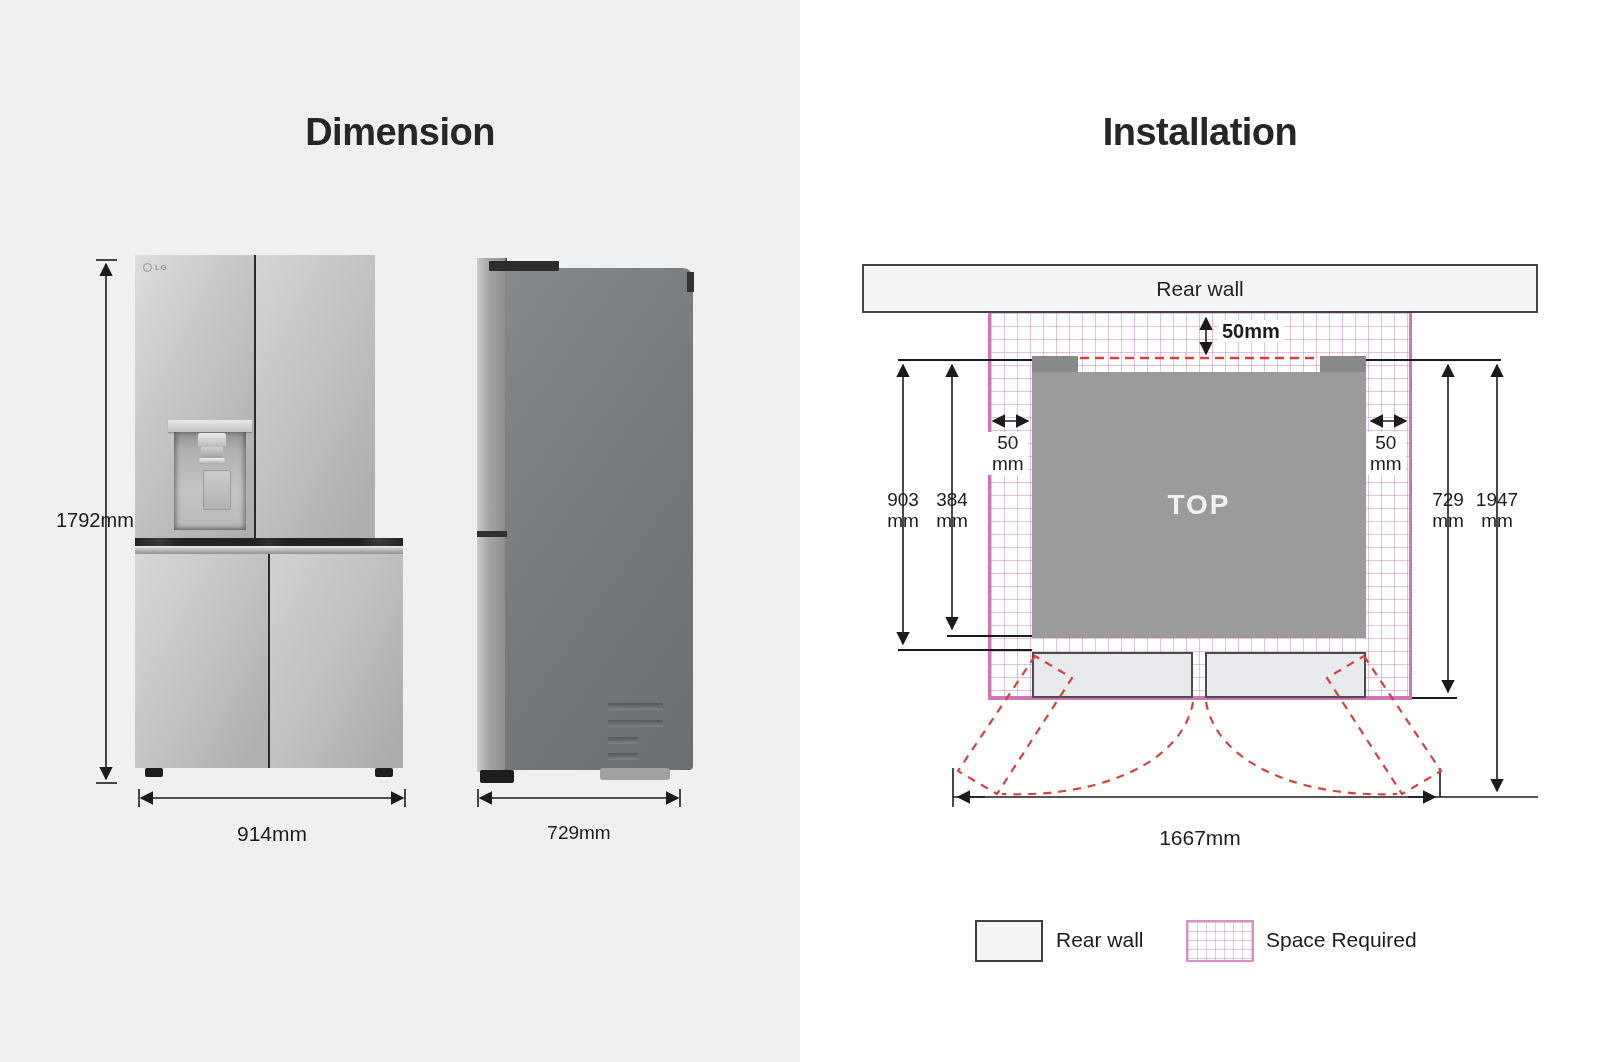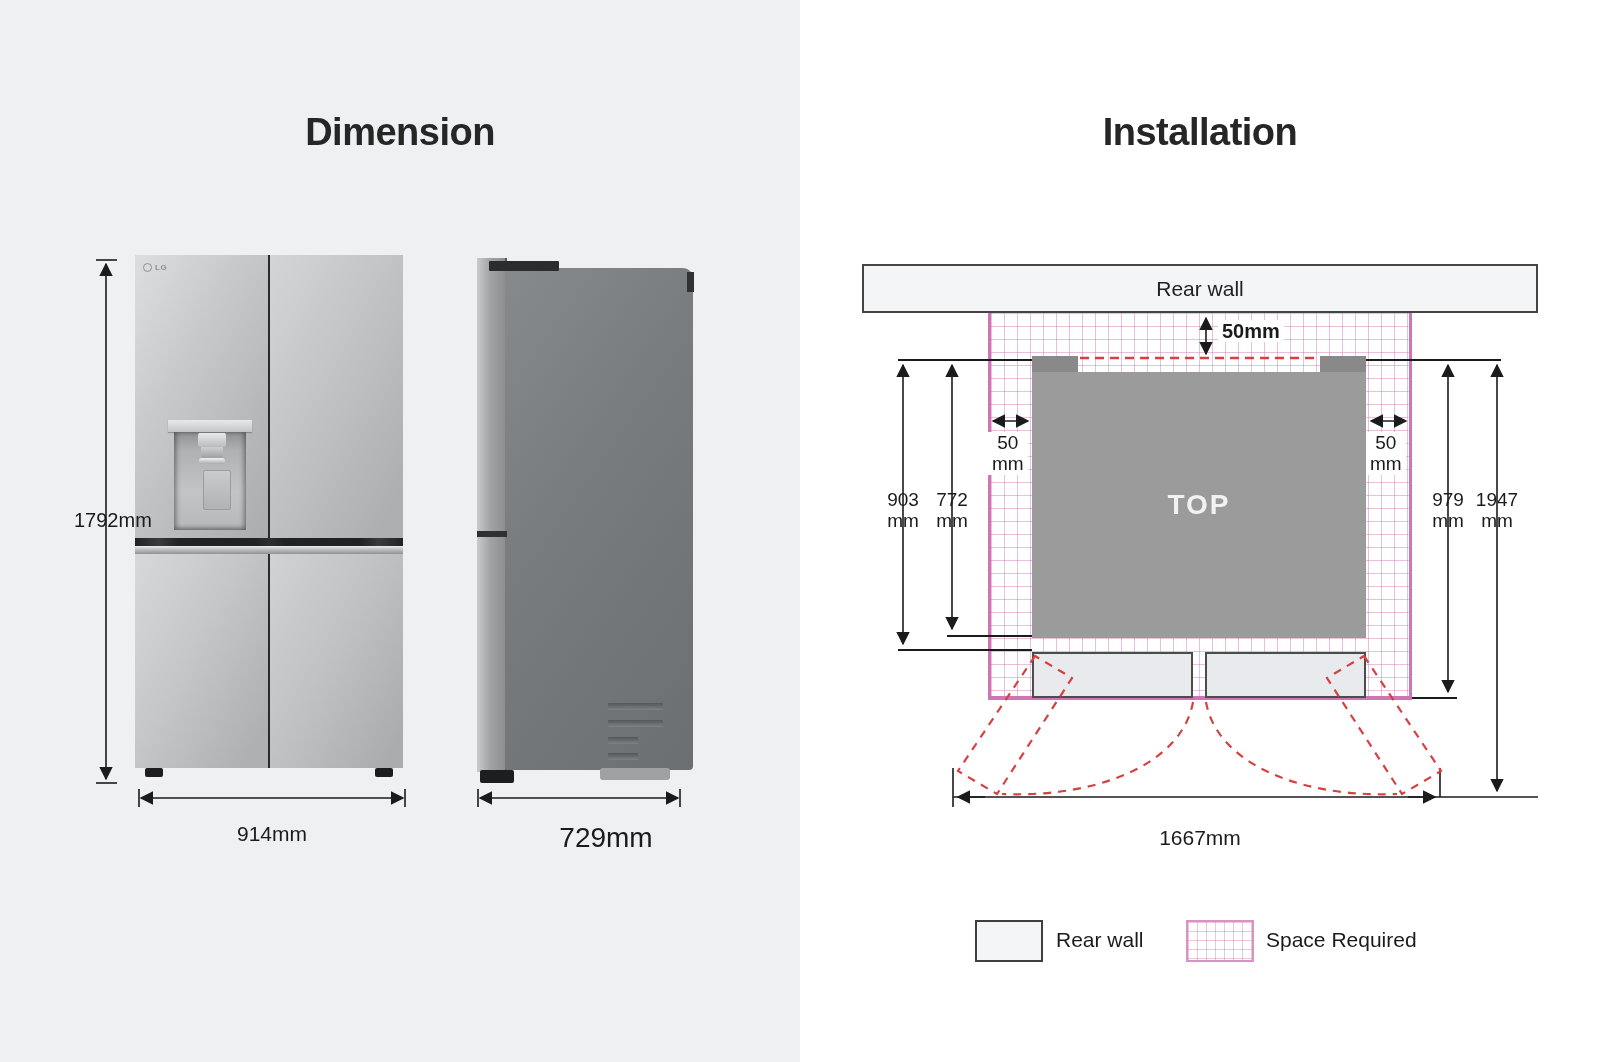--- a/index.html
+++ b/index.html
@@ -9,21 +9,21 @@
   .panel-left{left:0;width:800px;background:#eff0f2;}
   .panel-right{left:800px;width:800px;background:#ffffff;}
   .panel-title{position:absolute;top:86px;left:0;width:100%;text-align:center;
                font-size:38px;font-weight:bold;color:#262626;letter-spacing:-.5px;}
   .label{position:absolute;font-size:20px;color:#1b1b1b;line-height:1.12;
          text-align:center;white-space:nowrap;}
   .label.two-line span{display:block;}
   .knockout{background:#fff;padding:0 4px;}
   
   .fridge-front{position:absolute;left:135px;top:255px;width:268px;height:522px;}
-  .ff-upper{position:absolute;left:0;top:0;width:268px;height:283px;display:flex;text-decoration:underline;}
+  .ff-upper{position:absolute;left:0;top:0;width:240px;height:283px;display:flex;text-decoration:underline;}
   .ff-door{position:relative;height:100%;}
   .ff-door.l{width:134px;background:linear-gradient(118deg,#dcdee0 0%,#c8cacc 35%,#b3b5b7 78%,#abadaf 100%);border-right:1px solid #2a2a2a;}
   .ff-door.r{width:134px;background:linear-gradient(118deg,#d3d5d7 0%,#c3c5c7 40%,#adafb1 90%);border-left:1px solid #2a2a2a;}
   .ff-band-dark{position:absolute;left:0;top:283px;width:268px;height:8px;
      background:linear-gradient(90deg,#212223 0%,#3a3b3c 9%,#212223 16%,#212223 45%,#2e2f30 50%,#212223 56%,#212223 84%,#3a3b3c 91%,#212223 100%);}
   .ff-band-metal{position:absolute;left:0;top:291px;width:268px;height:8px;
      background:linear-gradient(180deg,#eceded 0%,#bcbec0 45%,#8f9193 100%);}
   .ff-lower{position:absolute;left:0;top:299px;width:268px;height:214px;display:flex;}
   .ff-door.bl{width:134px;background:linear-gradient(118deg,#d6d8da 0%,#c6c8ca 40%,#aeb0b2 90%);border-right:1px solid #2a2a2a;}
   .ff-door.br{width:134px;background:linear-gradient(118deg,#d0d2d4 0%,#c0c2c4 45%,#aaacae 92%);border-left:1px solid #2a2a2a;}
@@ -202,45 +202,45 @@
 
     <g stroke="#d84040" fill="none">
       <line x1="1080" y1="358" x2="1320" y2="358" stroke-width="2.6" stroke-dasharray="9 6"></line>
       <polygon points="1035,656 958,771 997,794 1072,678" stroke-width="2.2" stroke-dasharray="8 7"></polygon>
       <polygon points="1364,656 1441,771 1402,794 1327,678" stroke-width="2.2" stroke-dasharray="8 7"></polygon>
       <path d="M 1193 702 C 1183 760 1105 798 1002 794" stroke-width="2.2" stroke-dasharray="8 7"></path>
       <path d="M 1206 702 C 1216 760 1294 798 1397 794" stroke-width="2.2" stroke-dasharray="8 7"></path>
     </g>
   </svg>
 
-  <div class="label" style="left:56px;top:509px;margin-left:18px;">1792mm</div>
+  <div class="label" style="left:56px;top:509px;">1792mm</div>
   <div class="label" style="left:222px;top:822px;width:100px;font-size:21px;">914mm</div>
-  <div class="label" style="left:556px;top:822px;width:100px;font-size:28px;">729mm</div>
+  <div class="label" style="left:529px;top:822px;width:100px;font-size:19px;">729mm</div>
 
   <div class="label knockout" style="left:1218px;top:320px;font-weight:bold;">50mm</div>
 
   <div class="label two-line knockout" style="left:988px;top:432px;font-size:19px;">
     <span>50</span>
     <span>mm</span>
   </div>
   <div class="label two-line knockout" style="left:1366px;top:432px;font-size:19px;">
     <span>50</span>
     <span>mm</span>
   </div>
 
   <div class="label two-line" style="left:878px;top:489px;width:50px;font-size:19px;">
     <span>903</span>
     <span>mm</span>
   </div>
   <div class="label two-line" style="left:927px;top:489px;width:50px;font-size:19px;">
-    <span>772</span>
+    <span>384</span>
     <span>mm</span>
   </div>
   <div class="label two-line" style="left:1418px;top:489px;width:60px;font-size:19px;">
-    <span>979</span>
+    <span>729</span>
     <span>mm</span>
   </div>
   <div class="label two-line" style="left:1462px;top:489px;width:70px;font-size:19px;">
     <span>1947</span>
     <span>mm</span>
   </div>
 
   <div class="label" style="left:1135px;top:826px;width:130px;font-size:21px;">1667mm</div>
 
   <div class="legend-swatch wall" style="left:975px;"></div>

